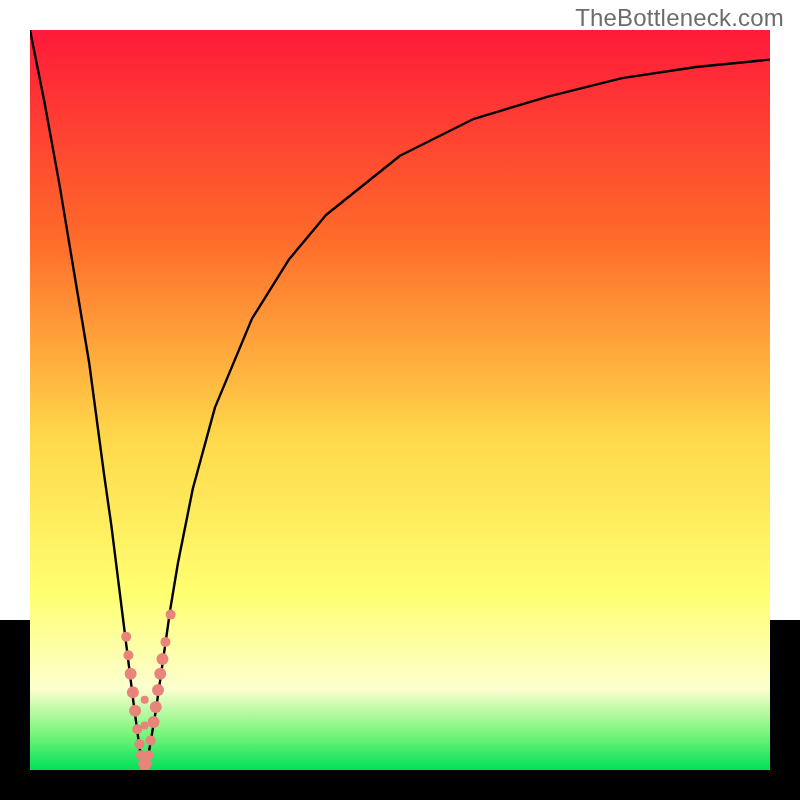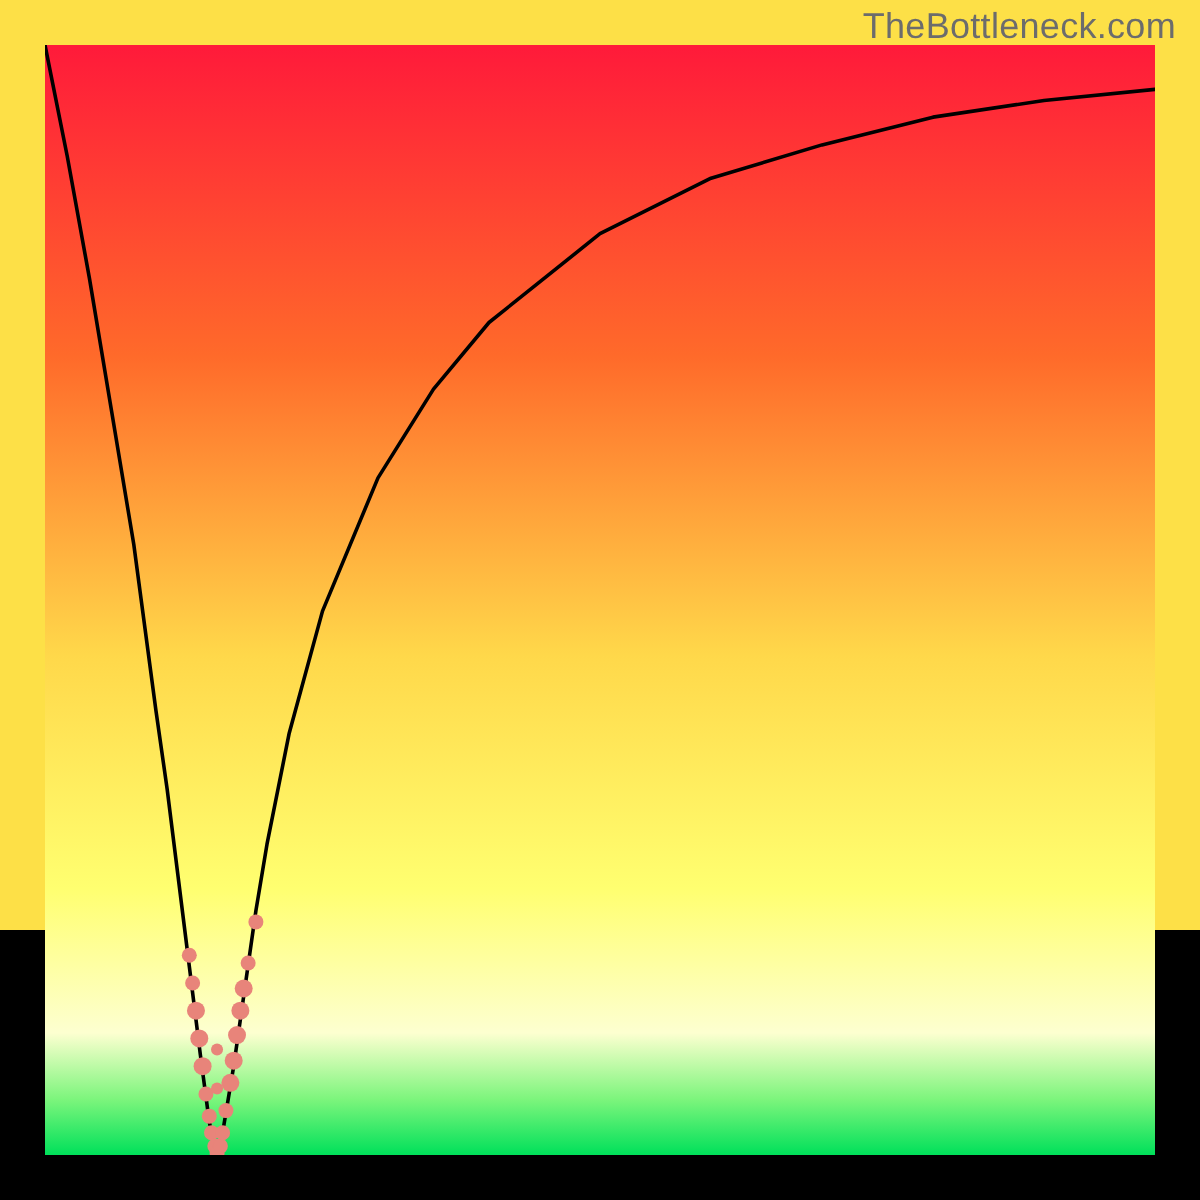--- a/index.html
+++ b/index.html
@@ -8,21 +8,21 @@
     width: 800px;
     height: 800px;
     overflow: hidden;
     background: #000;
     font-family: Arial, Helvetica, sans-serif;
   }
   .frame {
     position: relative;
     width: 800px;
     height: 620px;
-    background: #fde047;
+    background: #ffffff;
   }
   .plot-area {
     position: absolute;
     left: 30px;
     top: 30px;
     width: 740px;
     height: 740px;
   }
   .watermark {
     position: absolute;

